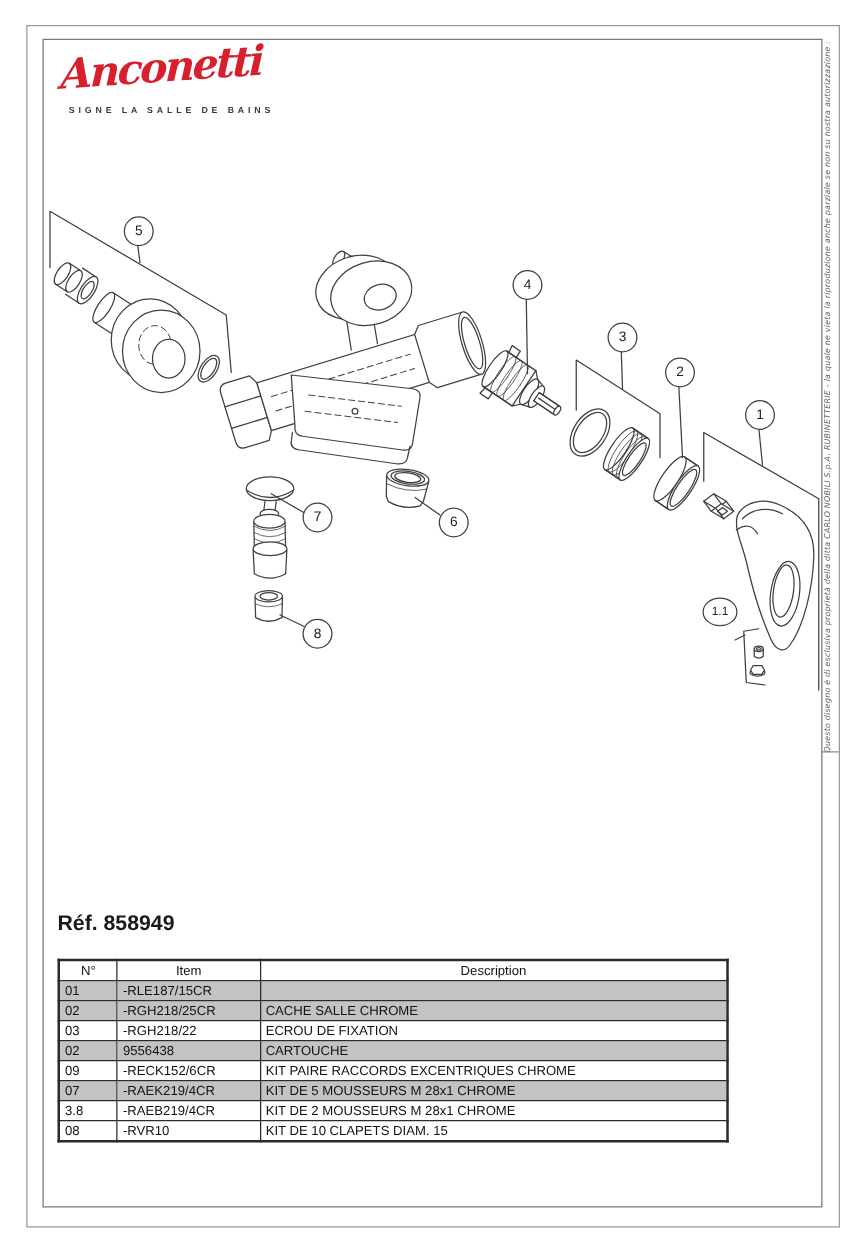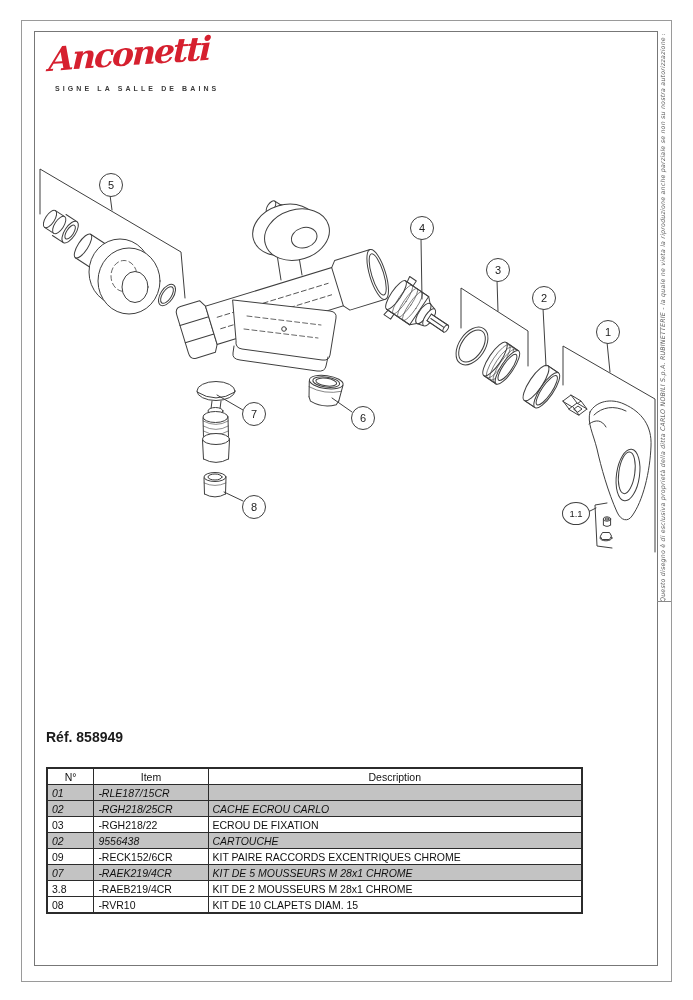--- a/index.html
+++ b/index.html
@@ -15,28 +15,28 @@
         letter-spacing:.2px;white-space:nowrap;overflow:hidden;}
   .side-strip-tick{position:absolute;left:657px;top:601px;width:14px;height:1px;background:#888;}
 
   .logo{position:absolute;left:48px;top:40px;width:180px;}
   .logo-script{display:block;font-family:"DejaVu Serif",serif;font-style:italic;font-weight:bold;
         font-size:33px;color:#d6202f;letter-spacing:-2px;transform:rotate(-4deg) skewX(-6deg);
         transform-origin:left bottom;}
   .logo-tagline{display:block;margin-top:6px;margin-left:7px;font-size:7px;font-weight:bold;
         letter-spacing:3.1px;color:#3a3a3a;}
 
-  .ref-title{position:absolute;left:46px;top:729px;font-size:14px;font-weight:bold;color:#1a1a1a;}
+  .ref-title{position:absolute;left:46px;top:729px;font-size:17px;font-weight:bold;color:#1a1a1a;}
 
   .parts-table{position:absolute;left:46px;top:767px;width:537px;border-collapse:collapse;
         border:2px solid #2b2b2b;font-size:10.5px;color:#111;table-layout:fixed;}
   .parts-table td,.parts-table th{border:1px solid #2b2b2b;height:15px;padding:0 4px;
         font-weight:normal;text-align:left;overflow:hidden;white-space:nowrap;}
   .parts-table th{text-align:center;}
-  .parts-table tr.shaded td{background:#c3c3c3;font-style:italic;}
+  .parts-table tr.shaded td{background:#c3c3c3;}
   .col-num{width:46px;}  .col-item{width:112px;}  .col-desc{width:367px;}
 
   .diagram-svg{position:absolute;left:0;top:0;width:693px;height:1000px;}
   .d line,.d path,.d ellipse,.d circle,.d polyline{stroke:#3f3f3f;stroke-width:1;fill:none;
         stroke-linecap:round;stroke-linejoin:round;}
   .d .fw{fill:#ffffff;}
   .d .dash{stroke-dasharray:5 3;stroke-width:.8;}
   .d .thin{stroke-width:.6;}
 
   .callout{position:absolute;width:22px;height:22px;border:1px solid #3f3f3f;border-radius:50%;
@@ -238,21 +238,21 @@
   </svg>
 
   <div class="callout" style="left:99px;top:173px;">5</div>
   <div class="callout" style="left:410px;top:216px;">4</div>
   <div class="callout" style="left:486px;top:258px;">3</div>
   <div class="callout" style="left:532px;top:286px;">2</div>
   <div class="callout" style="left:596px;top:320px;">1</div>
   <div class="callout" style="left:242px;top:402px;">7</div>
   <div class="callout" style="left:351px;top:406px;">6</div>
   <div class="callout" style="left:242px;top:495px;">8</div>
-  <div class="callout wide" style="left:562px;top:502px;">1.1</div>
+  <div class="callout wide" style="left:562px;top:478px;">1.1</div>
 
   <div class="ref-title">Réf. 858949</div>
 
   <table class="parts-table">
     <colgroup>
         <col class="col-num">
         <col class="col-item">
         <col class="col-desc">
       </colgroup>
     <tbody>
@@ -262,21 +262,21 @@
         <th>Description</th>
       </tr>
       <tr class="shaded">
         <td>01</td>
         <td>-RLE187/15CR</td>
         <td></td>
       </tr>
       <tr class="shaded">
         <td>02</td>
         <td>-RGH218/25CR</td>
-        <td>CACHE ECROU CARLO</td>
+        <td>CACHE SALLE CHROME</td>
       </tr>
       <tr>
         <td>03</td>
         <td>-RGH218/22</td>
         <td>ECROU DE  FIXATION</td>
       </tr>
       <tr class="shaded">
         <td>02</td>
         <td>9556438</td>
         <td>CARTOUCHE</td>

